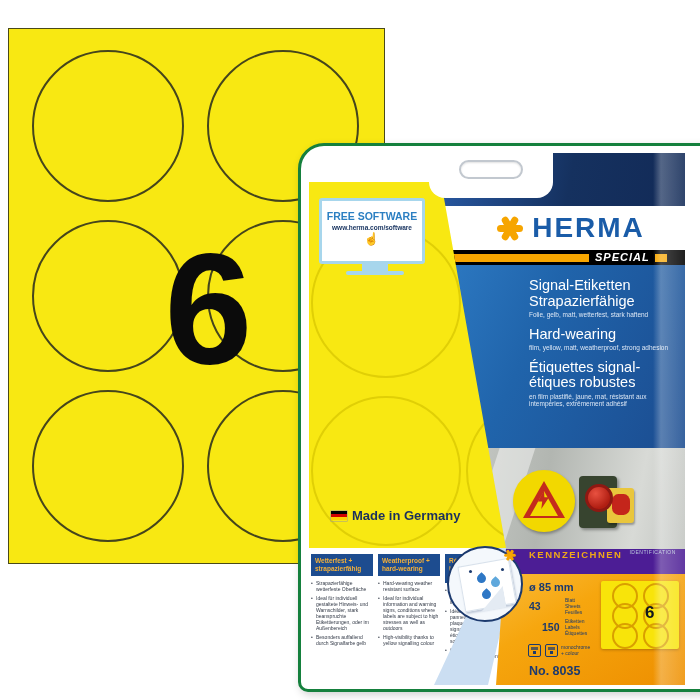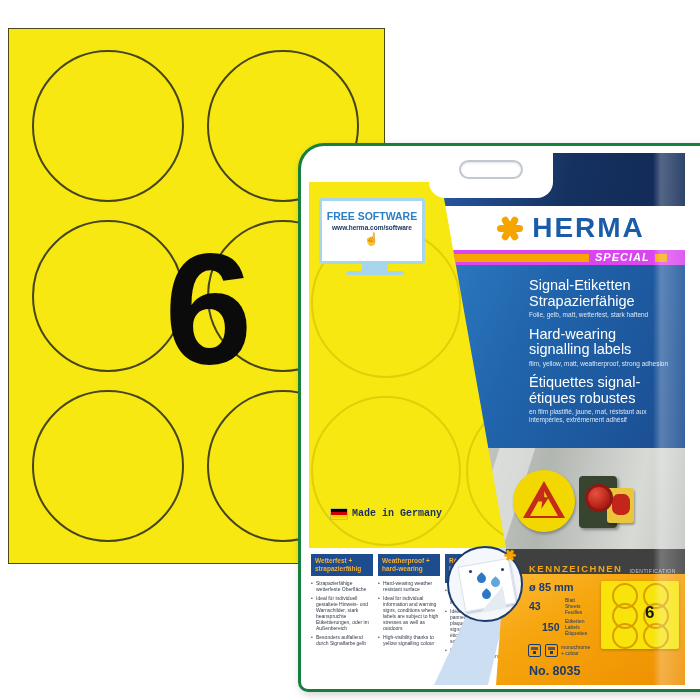--- a/index.html
+++ b/index.html
@@ -33,21 +33,21 @@
   #monitor-title{font-size:10.5px;font-weight:bold;color:#2B7FC2;margin-top:9px;}
   #monitor-url{font-size:6.5px;font-weight:bold;color:#16325F;margin-top:2px;}
   #monitor-hand{font-size:12px;color:#4a6a8a;margin-top:1px;}
   #monitor-neck{width:26px;height:7px;background:#A7D6EC;margin:0 auto;}
   #monitor-base{width:58px;height:4px;background:#A7D6EC;margin:0 auto;border-radius:2px;}
 
   
   #made{left:30px;top:362px;display:flex;align-items:center;gap:5px;}
   #flag{width:16px;height:10px;display:flex;flex-direction:column;box-shadow:0 0 0 .5px #999;}
   #flag div{flex:1;}
-  #made span{font-size:10px;font-weight:bold;color:#1A2F5E;font-family:Liberation Mono, monospace;}
+  #made span{font-size:13px;font-weight:bold;color:#1A2F5E;}
 
   
   #table{left:3px;top:402px;width:209px;height:137px;background:#ffffff;overflow:hidden;}
   .fcol{position:absolute;top:6px;width:62px;}
   .fcol-header{background:#1D4C8F;color:#F3B03A;font-size:6.5px;line-height:7.5px;
                font-weight:bold;padding:3px 4px;min-height:22px;box-sizing:border-box;}
   .fcol ul{margin:4px 0 0 0;padding:0;list-style:none;}
   .fcol li{font-size:5px;line-height:6px;color:#333A47;margin-bottom:3px;padding-left:5px;position:relative;}
   .fcol li::before{content:"•";position:absolute;left:0;top:0;color:#333A47;}
 
@@ -65,21 +65,21 @@
   #hang-hole{left:30px;top:14px;width:64px;height:19px;background:#ffffff;
              border:2px solid #C2C8CF;border-radius:10px;box-sizing:border-box;
              box-shadow:inset 0 1px 2px rgba(0,0,0,.12);}
   #brand-band{left:128px;top:60px;width:256px;height:44px;background:#ffffff;
               display:flex;align-items:center;justify-content:center;padding-left:28px;box-sizing:border-box;}
   .ast{position:relative;width:26px;height:26px;margin-right:9px;}
   .ast i{position:absolute;left:0;top:10px;width:26px;height:7px;border-radius:3.5px;background:#F6A500;}
   .ast i:nth-child(2){transform:rotate(60deg);}
   .ast i:nth-child(3){transform:rotate(120deg);}
   #brand-name{font-size:28px;font-weight:bold;color:#1A5CA8;letter-spacing:2px;}
-  #special-band{left:128px;top:104px;width:256px;height:15px;background:#d946ef;}
+  #special-band{left:128px;top:104px;width:256px;height:15px;background:#000000;}
   #special-stripe1{left:0;top:4px;width:160px;height:8px;background:#F7A600;}
   #special-text{left:166px;top:1px;font-size:11px;font-weight:bold;font-style:italic;
                 color:#ffffff;letter-spacing:1px;}
   #special-stripe2{left:226px;top:4px;width:12px;height:8px;background:#F7A600;}
 
   #blue-panel{left:128px;top:119px;width:256px;height:183px;
               background:linear-gradient(115deg,#2E7BC4 0%,#2064AB 40%,#1B4C90 100%);
               box-sizing:border-box;padding:13px 8px 0 100px;color:#fff;}
   .lang-title{font-size:14.5px;line-height:15.5px;font-weight:500;color:#ffffff;}
   .lang-sub{font-size:6.5px;line-height:7.5px;color:#DCE7F5;margin-top:2px;width:142px;}
@@ -101,22 +101,22 @@
   #estop-plate{left:150px;top:28px;width:38px;height:52px;background:#37442F;border-radius:4px;
                box-shadow:2px 2px 3px rgba(0,0,0,.35);}
   #estop-housing{left:178px;top:40px;width:27px;height:35px;background:#E9C63C;border-radius:3px;
                  box-shadow:1px 2px 2px rgba(0,0,0,.3);}
   #estop-housing-red{left:5px;top:6px;width:18px;height:21px;background:#C4251B;border-radius:35%;}
   #estop-btn{left:156px;top:36px;width:28px;height:28px;border-radius:50%;
              background:radial-gradient(circle at 35% 30%,#E85140,#B01E12 70%);
              border:3px solid #8E1812;box-sizing:border-box;}
 
   
-  #cat-bar{left:128px;top:403px;width:256px;height:25px;background:#404040;
-           display:flex;align-items:flex-end;padding-left:100px;box-sizing:border-box;}
+  #cat-bar{left:128px;top:403px;width:256px;height:25px;background:#4c1d95;
+           display:flex;align-items:flex-start;padding-left:100px;box-sizing:border-box;}
   #cat-de{font-size:9.5px;font-weight:bold;color:#F0A818;letter-spacing:1.5px;}
   #cat-en{font-size:5px;color:#B9C6DD;margin-left:7px;letter-spacing:.5px;}
 
   
   #orange{left:128px;top:428px;width:256px;height:111px;
           background:linear-gradient(150deg,#FCC44D 0%,#F6A60E 45%,#EE8F00 100%);color:#1C3A6E;}
   #spec-dia{left:100px;top:7px;font-size:11px;font-weight:600;}
   .spec-val{position:absolute;left:100px;font-size:10.5px;font-weight:600;}
   .spec-units{position:absolute;left:136px;display:flex;flex-direction:column;}
   .spec-units span{font-size:5px;line-height:5.8px;}
@@ -240,21 +240,20 @@
     </div>
 
     <div id="blue-panel" class="abs">
       <div class="lang-block">
         <div class="lang-title">Signal-Etiketten</div>
         <div class="lang-title">Strapazierfähige</div>
         <div class="lang-sub">Folie, gelb, matt, wetterfest, stark haftend</div>
       </div>
       <div class="lang-block">
         <div class="lang-title">Hard-wearing</div>
-        <div class="lang-title">signalling labels</div>
         <div class="lang-sub">film, yellow, matt, weatherproof, strong adhesion</div>
       </div>
       <div class="lang-block">
         <div class="lang-title">Étiquettes signal-</div>
         <div class="lang-title">étiques robustes</div>
         <div class="lang-sub">en film plastifié, jaune, mat, résistant aux intempéries, extrêmement adhésif</div>
       </div>
     </div>
 
     <div id="photo" class="abs">

